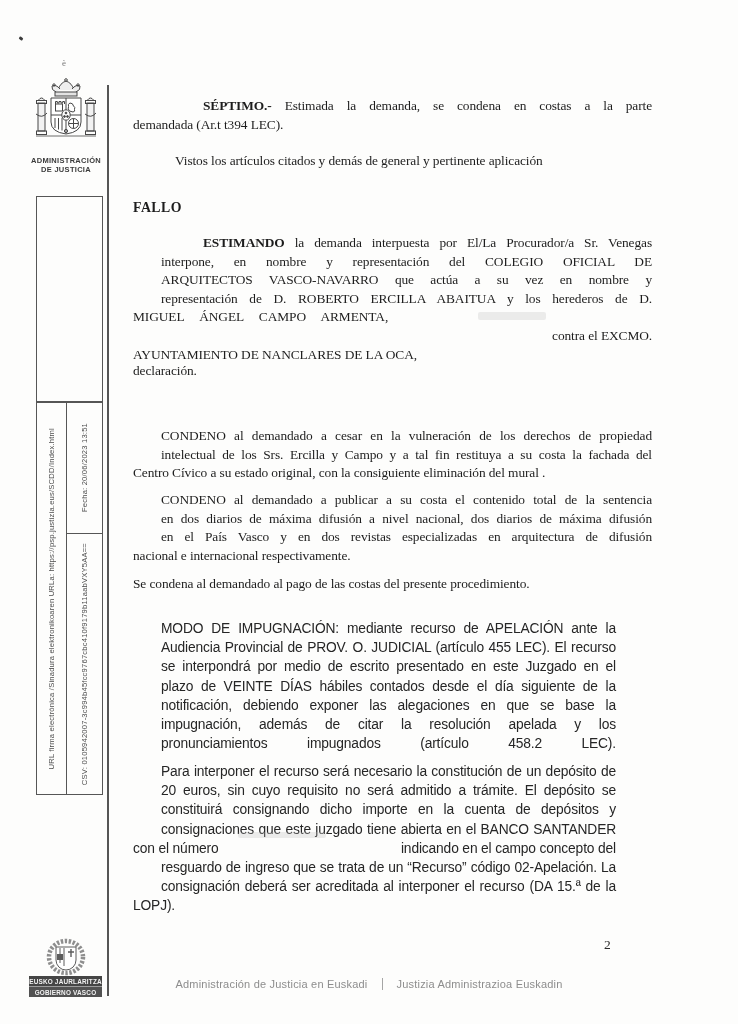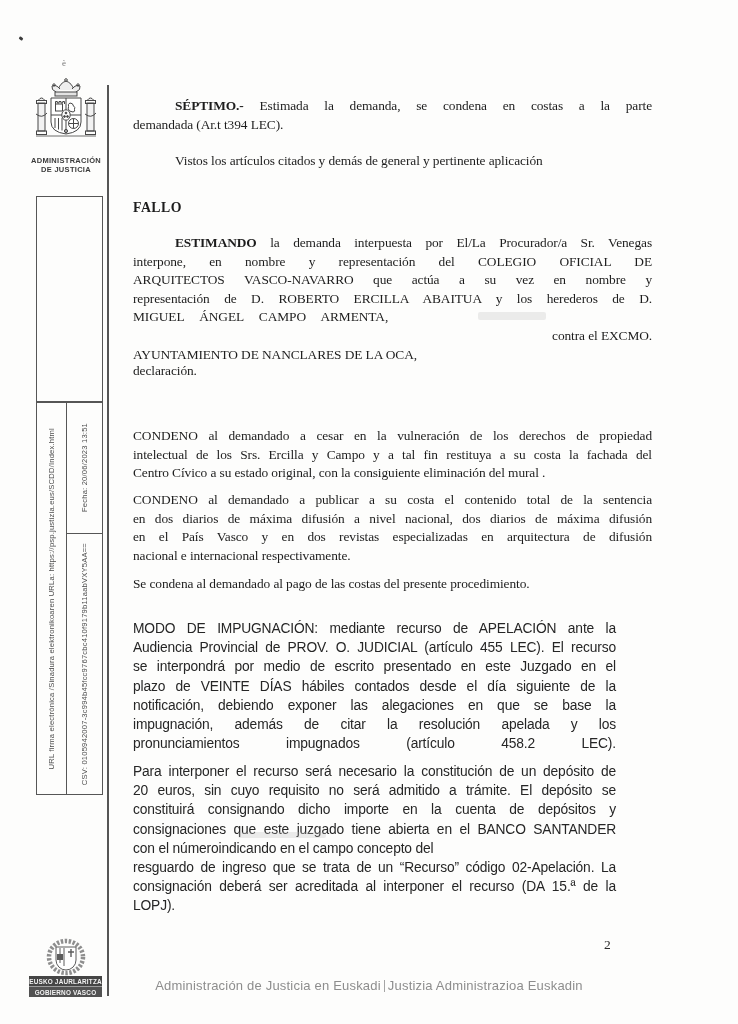--- a/index.html
+++ b/index.html
@@ -36,32 +36,32 @@
   .band-row { padding:1.5px 0 1px 0; font-size:6.4px; letter-spacing:.2px; line-height:7.5px; }
   .band-top { background:#454545; border-bottom:1px solid #9c9c9c; }
   .band-bottom { background:#525252; }
 
   
   .blk { position:absolute; left:133px; }
   .serif-w { width:519px; }
   .sans-w  { width:483px; font-family:Liberation Sans, sans-serif; color:#262626; }
   .ln { line-height:18.6px; font-size:13.4px; letter-spacing:-0.1px; }
   .sans-w .ln { line-height:19.2px; font-size:13.8px; letter-spacing:-0.15px; }
-  .jl { text-align:justify; text-align-last:justify; }
+  .jl { text-align:justify; text-align-last:justify;margin-left:28px; }
   .ind { text-indent:42px; }
   .right { text-align:right; }
   .wide { word-spacing:12px; }
   .fallo { text-align:left; font-weight:bold; font-size:13.8px; letter-spacing:.5px; }
-  .gapline { display:flex; justify-content:flex-start; }
+  .gapline { display:flex; justify-content:space-between; }
   .smudge { position:absolute; background:#bfbfbf; opacity:.28; border-radius:2px; filter:blur(.6px); }
 
   .pagenum { position:absolute; left:604px; top:937px; font-size:13.5px; color:#2a2a2a; }
 
-  .footer { position:absolute; left:0; top:978px; width:738px; display:flex; align-items:center; justify-content:center; gap:3px;
-            font-family:"Liberation Sans",sans-serif; font-size:13px; color:#8d8d8d; letter-spacing:.2px; }
+  .footer { position:absolute; left:0; top:978px; width:738px; display:flex; align-items:center; justify-content:center; gap:14px;
+            font-family:"Liberation Sans",sans-serif; font-size:11px; color:#8d8d8d; letter-spacing:.2px; }
   .footer-div { width:1px; height:12px; background:#a5a5a5; }
 </style>
 </head>
 <body>
 
 <div class="page">
 
   <div class="stray-dot"></div>
   <div class="accent-mark">è</div>
 

